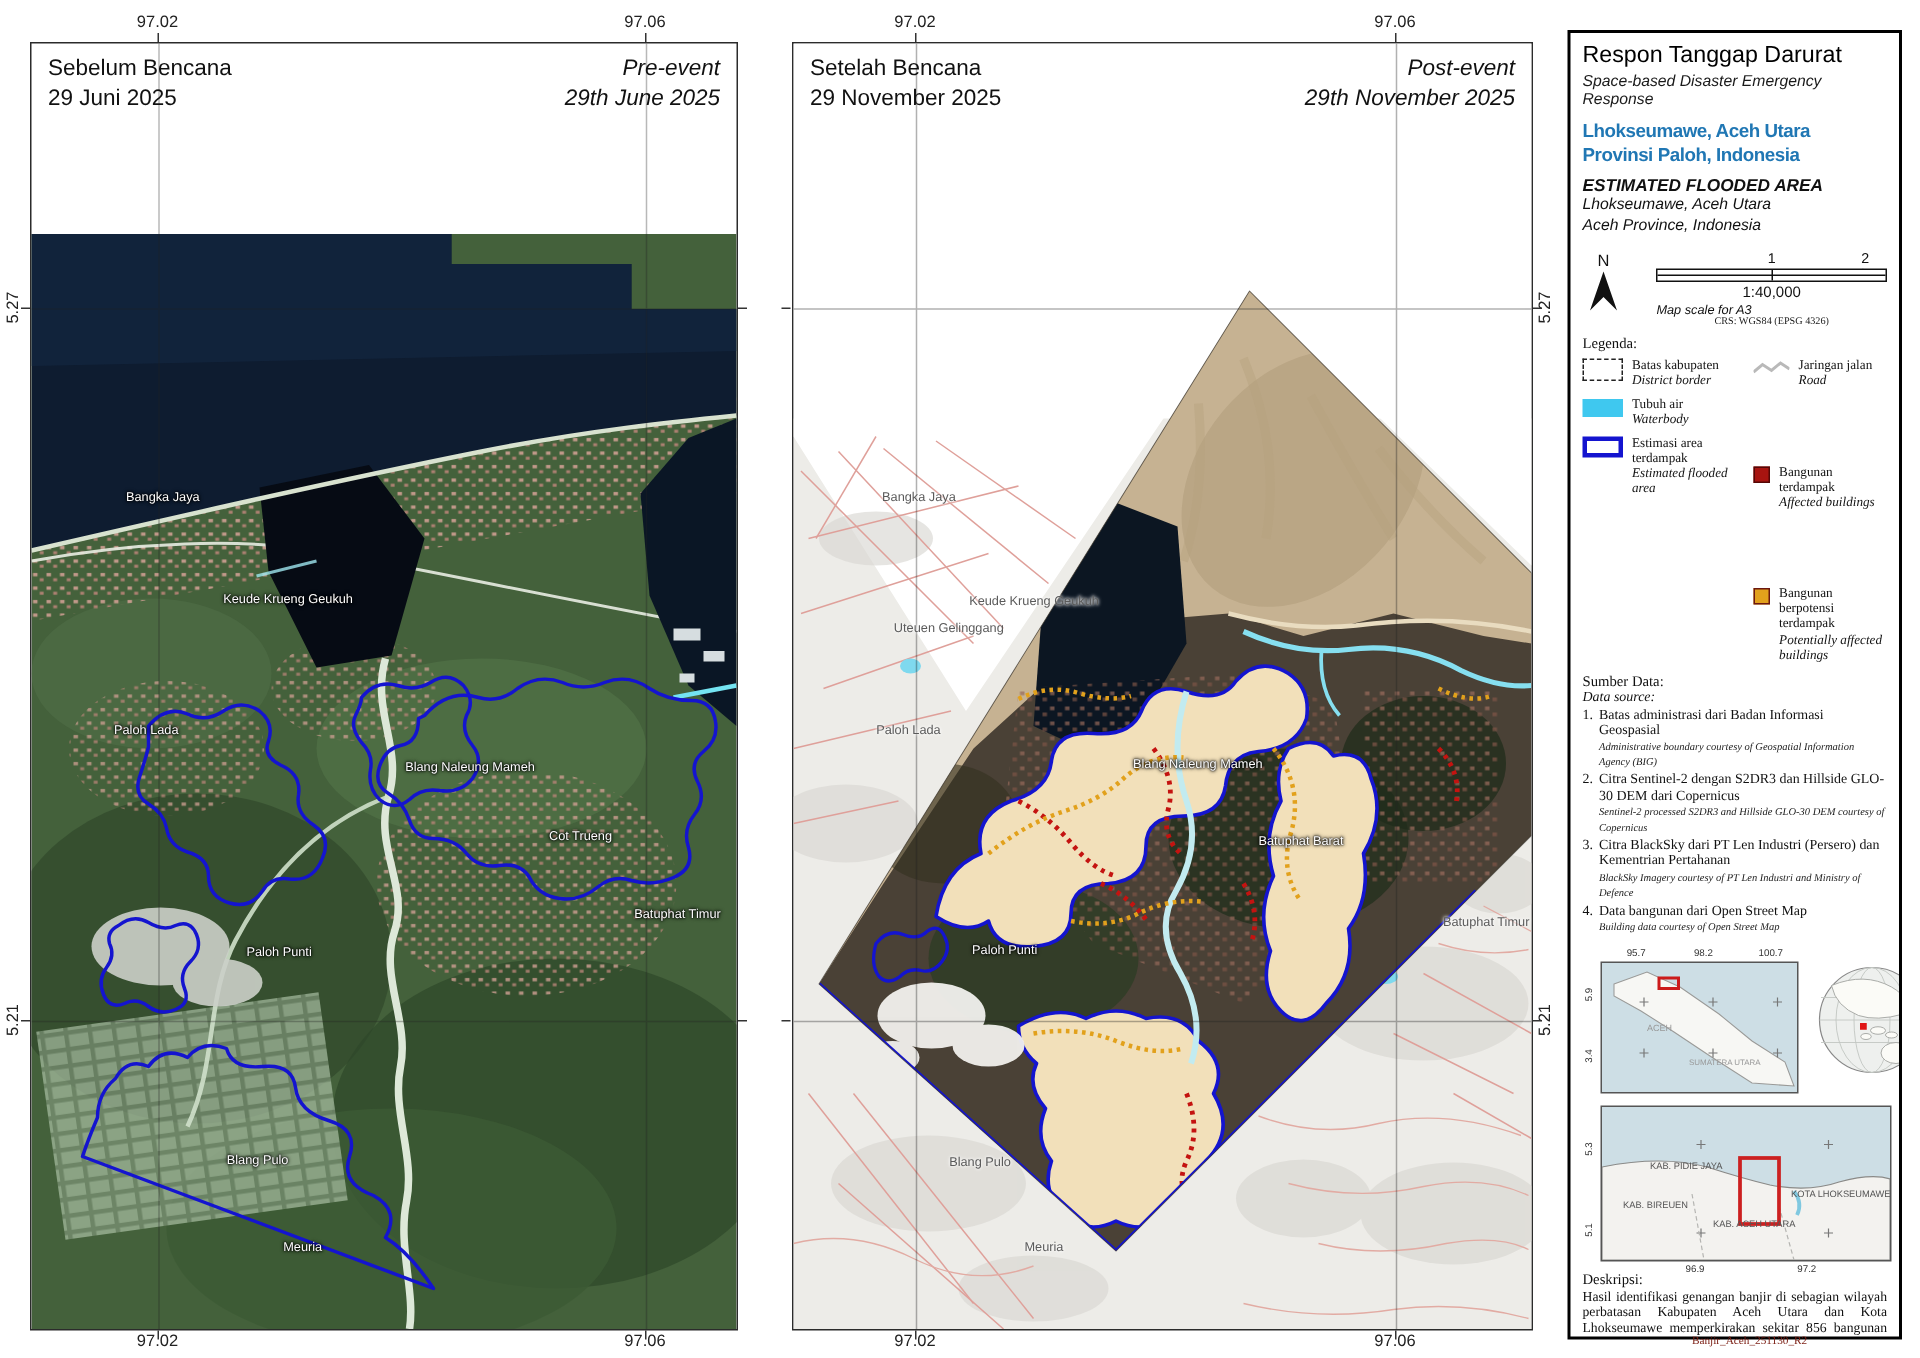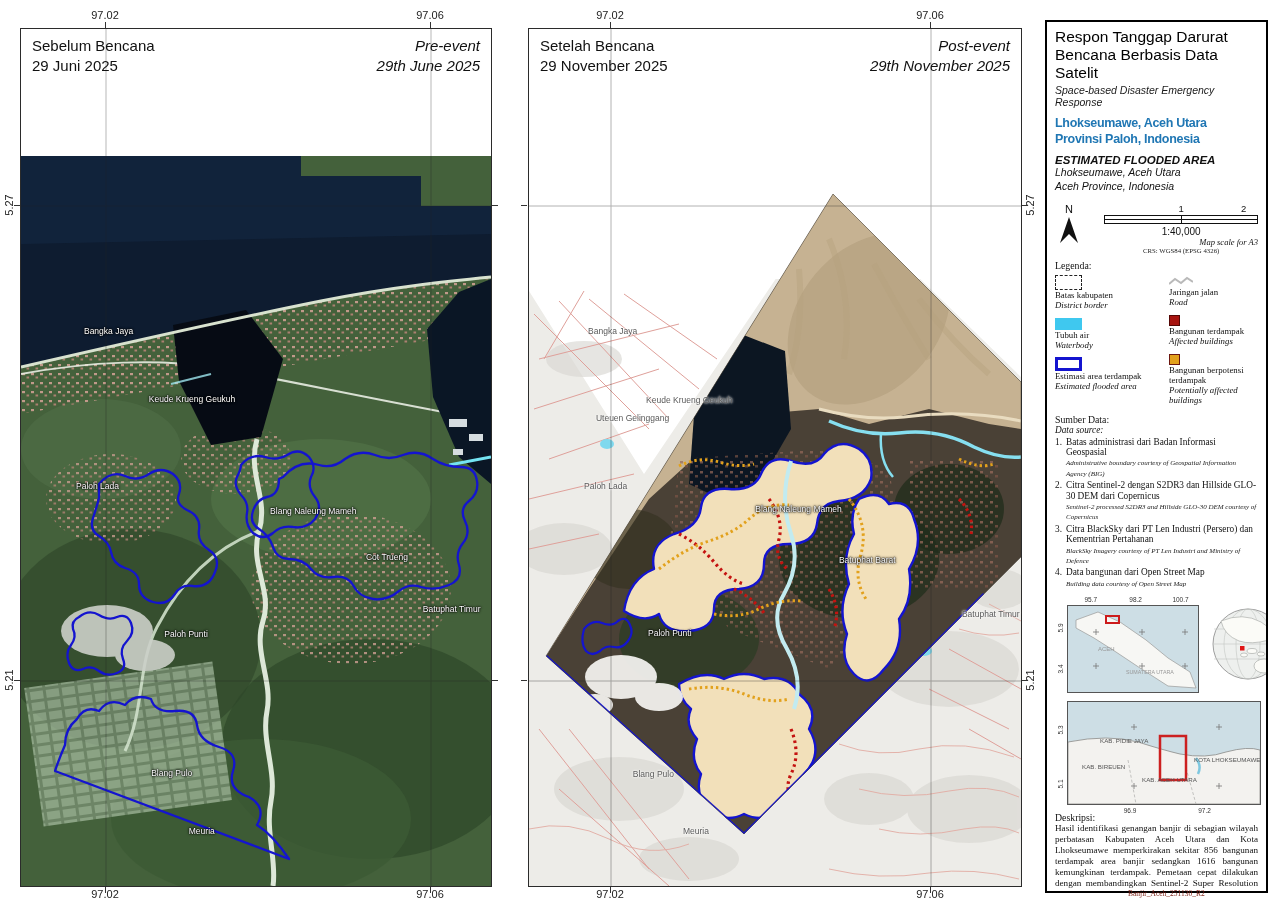--- a/index.html
+++ b/index.html
@@ -26,28 +26,28 @@
   .h-en{font-style:italic;font-weight:bold;font-size:11.5px;margin-top:7px;}
   .h-en-sub{font-style:italic;font-size:10.5px;line-height:1.25;}
   .scale-row{display:flex;margin:10px 0 2px 0;align-items:flex-start;}
   .scalebar-wrap{margin-left:22px;width:158px;font-size:9.5px;}
   .bar-labels{display:flex;position:relative;height:12px;}
   .bar-labels span{position:absolute;transform:translateX(-50%);}
   .bar{position:relative;height:7px;border:1.2px solid #111;background:#fff;}
   .bar:before{content:"";position:absolute;left:0;right:0;top:45%;height:1px;background:#111;}
   .bar:after{content:"";position:absolute;left:50%;top:0;bottom:0;width:1px;background:#111;}
   .ratio{text-align:center;font-size:10px;margin-top:2px;}
-  .scale-note{text-align:right;font-family:Liberation Serif, serif;font-style:italic;font-size:8.5px;}
+  .scale-note{text-align:left;font-family:Liberation Sans, sans-serif;font-style:italic;font-size:8.5px;}
   .scale-crs{text-align:center;font-family:"Liberation Serif",serif;font-size:6.8px;color:#222;}
   .leg-title{font-family:"Liberation Serif",serif;font-size:9.8px;margin:6px 0 3px 0;}
   .legend-grid{display:flex;font-family:"Liberation Serif",serif;}
   .leg-col{display:flex;flex-direction:column;}
   .leg-col.l{width:118px;}
-  .leg-col.r{width:92px;}
-  .leg-item{display:flex;margin-bottom:6px;flex-direction:column;}
+  .leg-col.r{width:92px;gap:45px;}
+  .leg-item{display:flex;margin-bottom:6px;}
   .leg-sw{flex:none;margin-right:6px;margin-top:1px;}
   .leg-txt{font-size:8.8px;line-height:1.15;}
   .leg-en{font-style:italic;}
   .sw-district{width:25px;height:13px;border:1.6px dashed #222;background:#fff;}
   .sw-water{width:27px;height:12px;background:#3fc8ef;margin-top:2px;}
   .sw-flood{width:21px;height:8px;border:3.5px solid #1414cf;background:#fff;}
   .sw-sq{width:9px;height:9px;margin-top:2px;}
   .sw-aff{background:#a81410;border:0.5px solid #550705;}
   .sw-pot{background:#e2a11c;border:1.6px solid #6b1710;}
   .src-title{font-family:"Liberation Serif",serif;font-size:9.8px;margin-top:2px;}
@@ -312,21 +312,20 @@
     <div>29 November 2025</div>
   </div>
   <div class="panel-header right">
     <div>Post-event</div>
     <div>29th November 2025</div>
   </div>
 </div>
 
 <div id="info-panel">
   <div class="ttl">Respon Tanggap Darurat</div>
-  <div class="ttl">Bencana Berbasis Data Satelit</div>
   <div class="subtitle">Space-based Disaster Emergency Response</div>
   <div class="h-blue" style="font-size:12.5px">Lhokseumawe, Aceh Utara</div>
   <div class="h-blue" style="font-size:12.5px">Provinsi Paloh, Indonesia</div>
   <div class="h-en">ESTIMATED FLOODED AREA</div>
   <div class="h-en-sub">Lhokseumawe,  Aceh Utara</div>
   <div class="h-en-sub">Aceh Province, Indonesia</div>
 
   <div class="scale-row">
     <svg width="28" height="44">
       <text x="14" y="10" text-anchor="middle" font-size="11" fill="#111">N</text>

